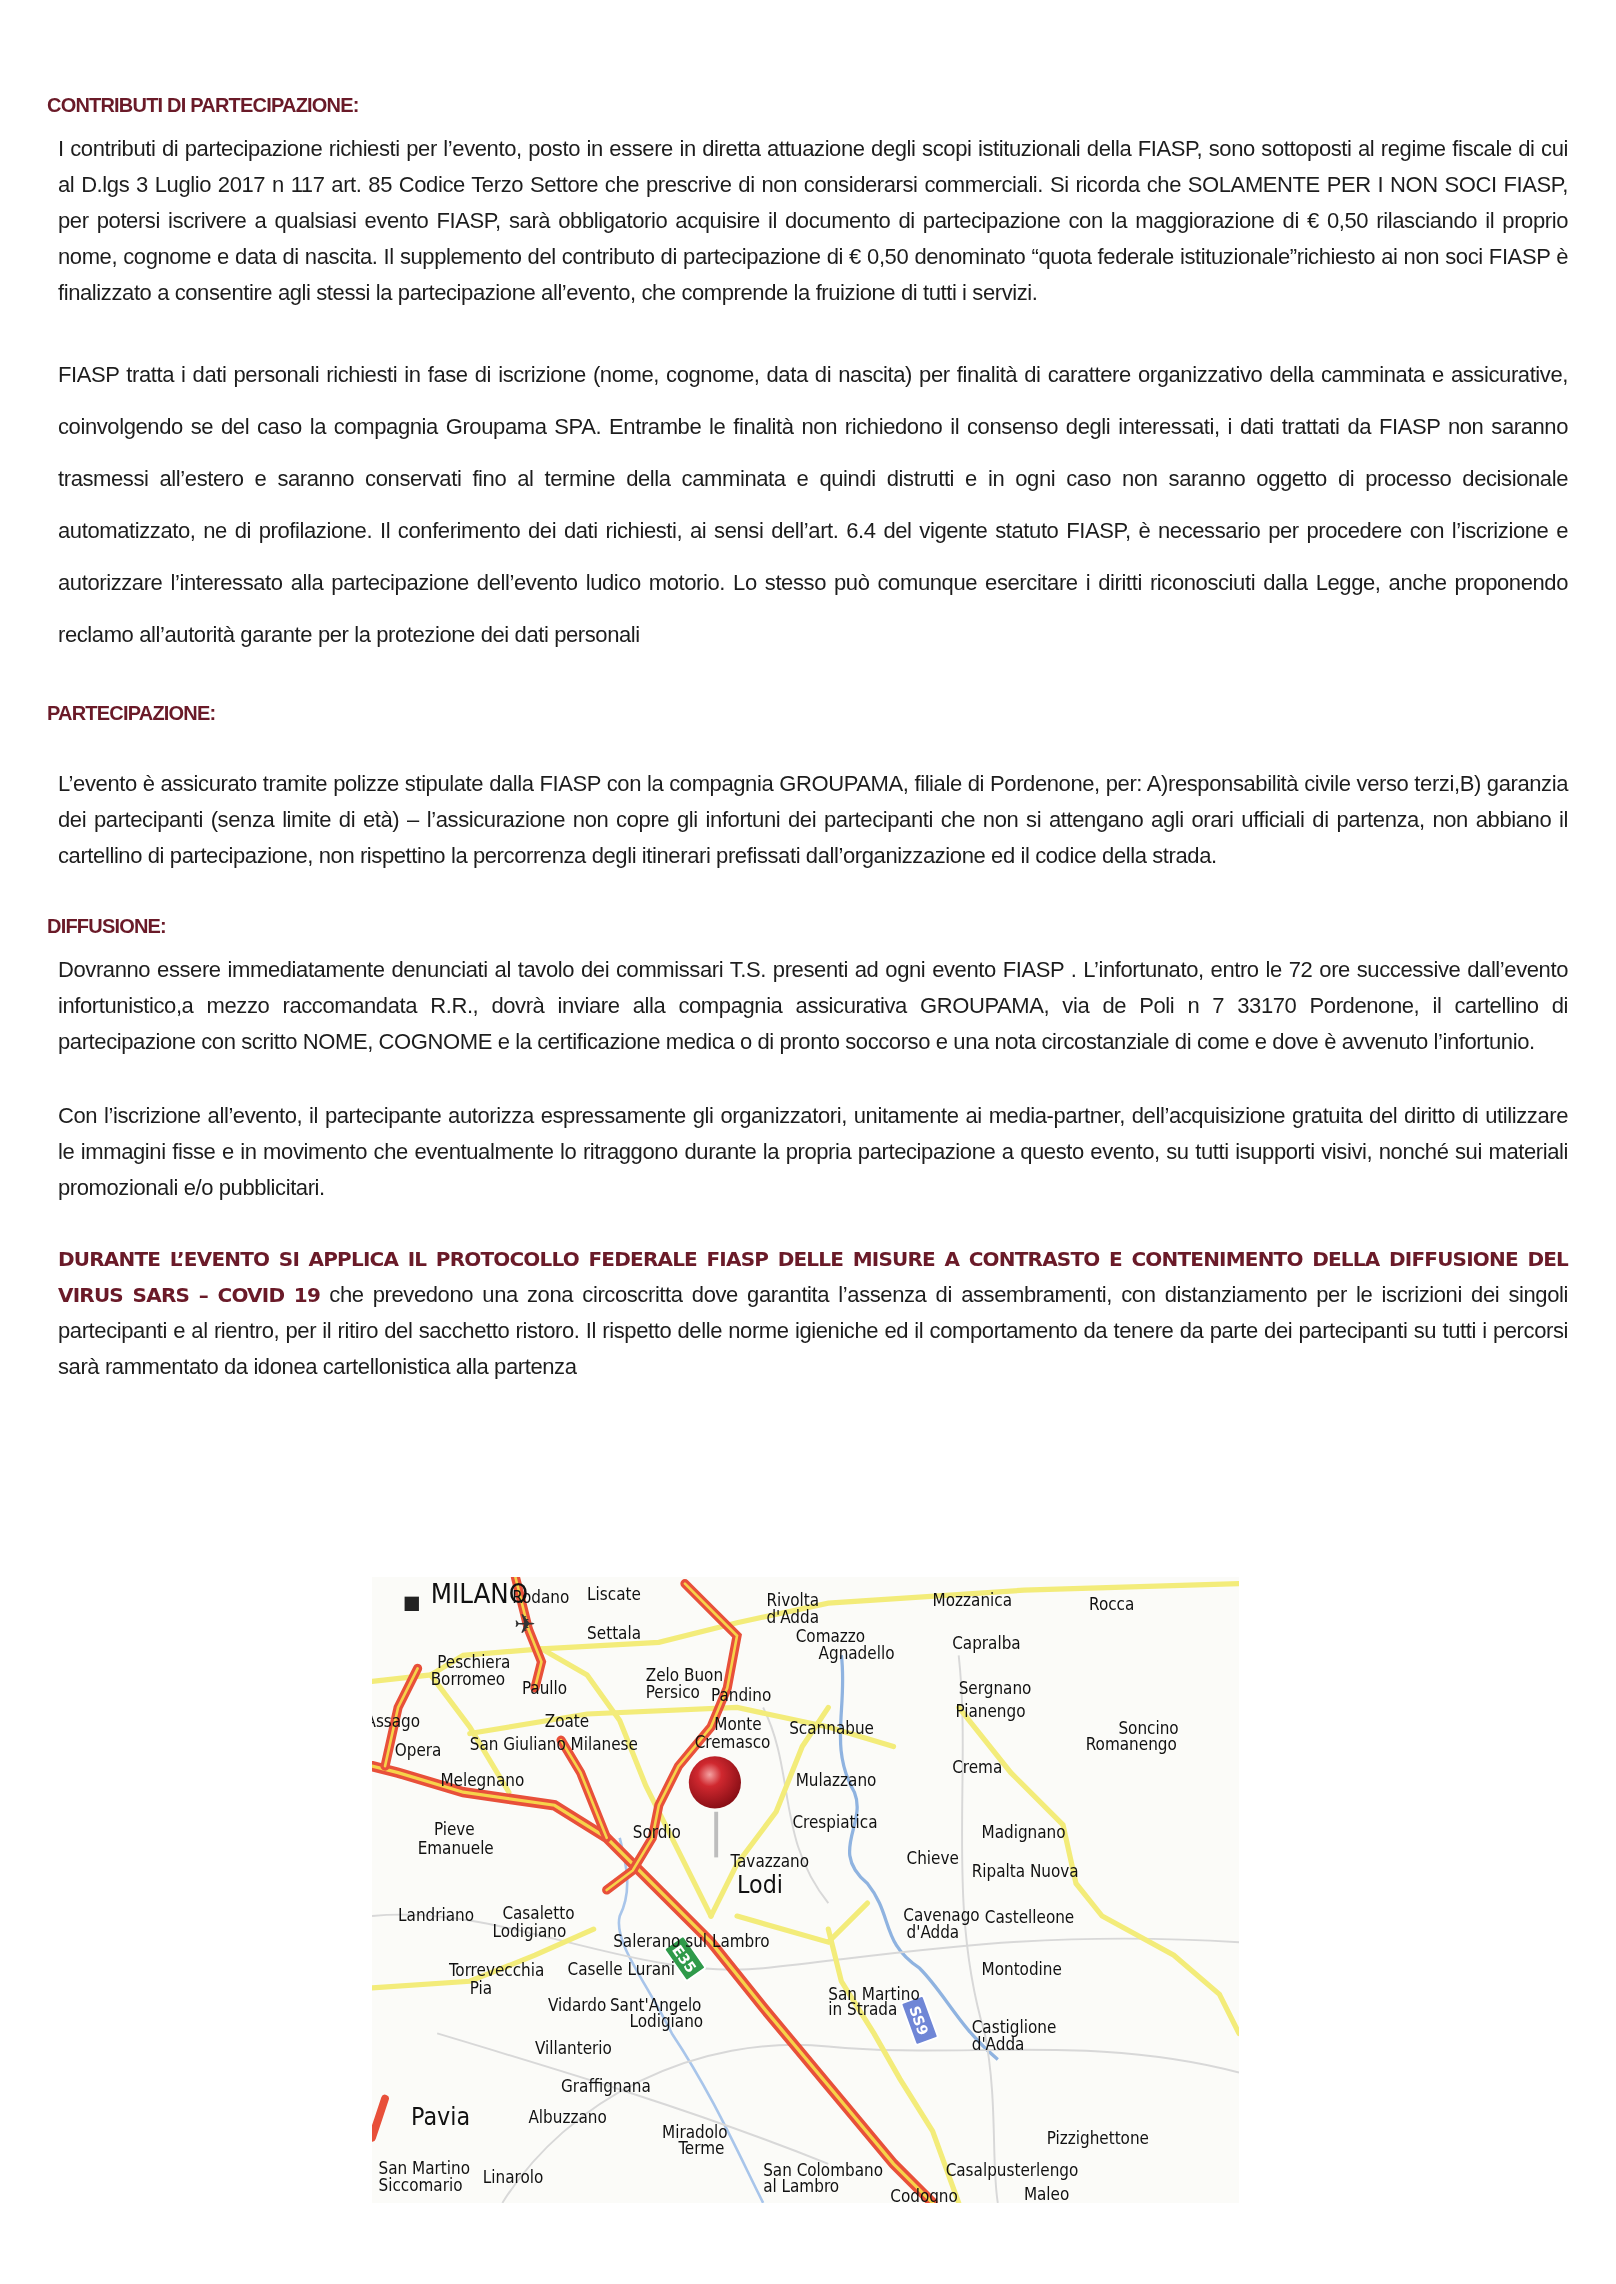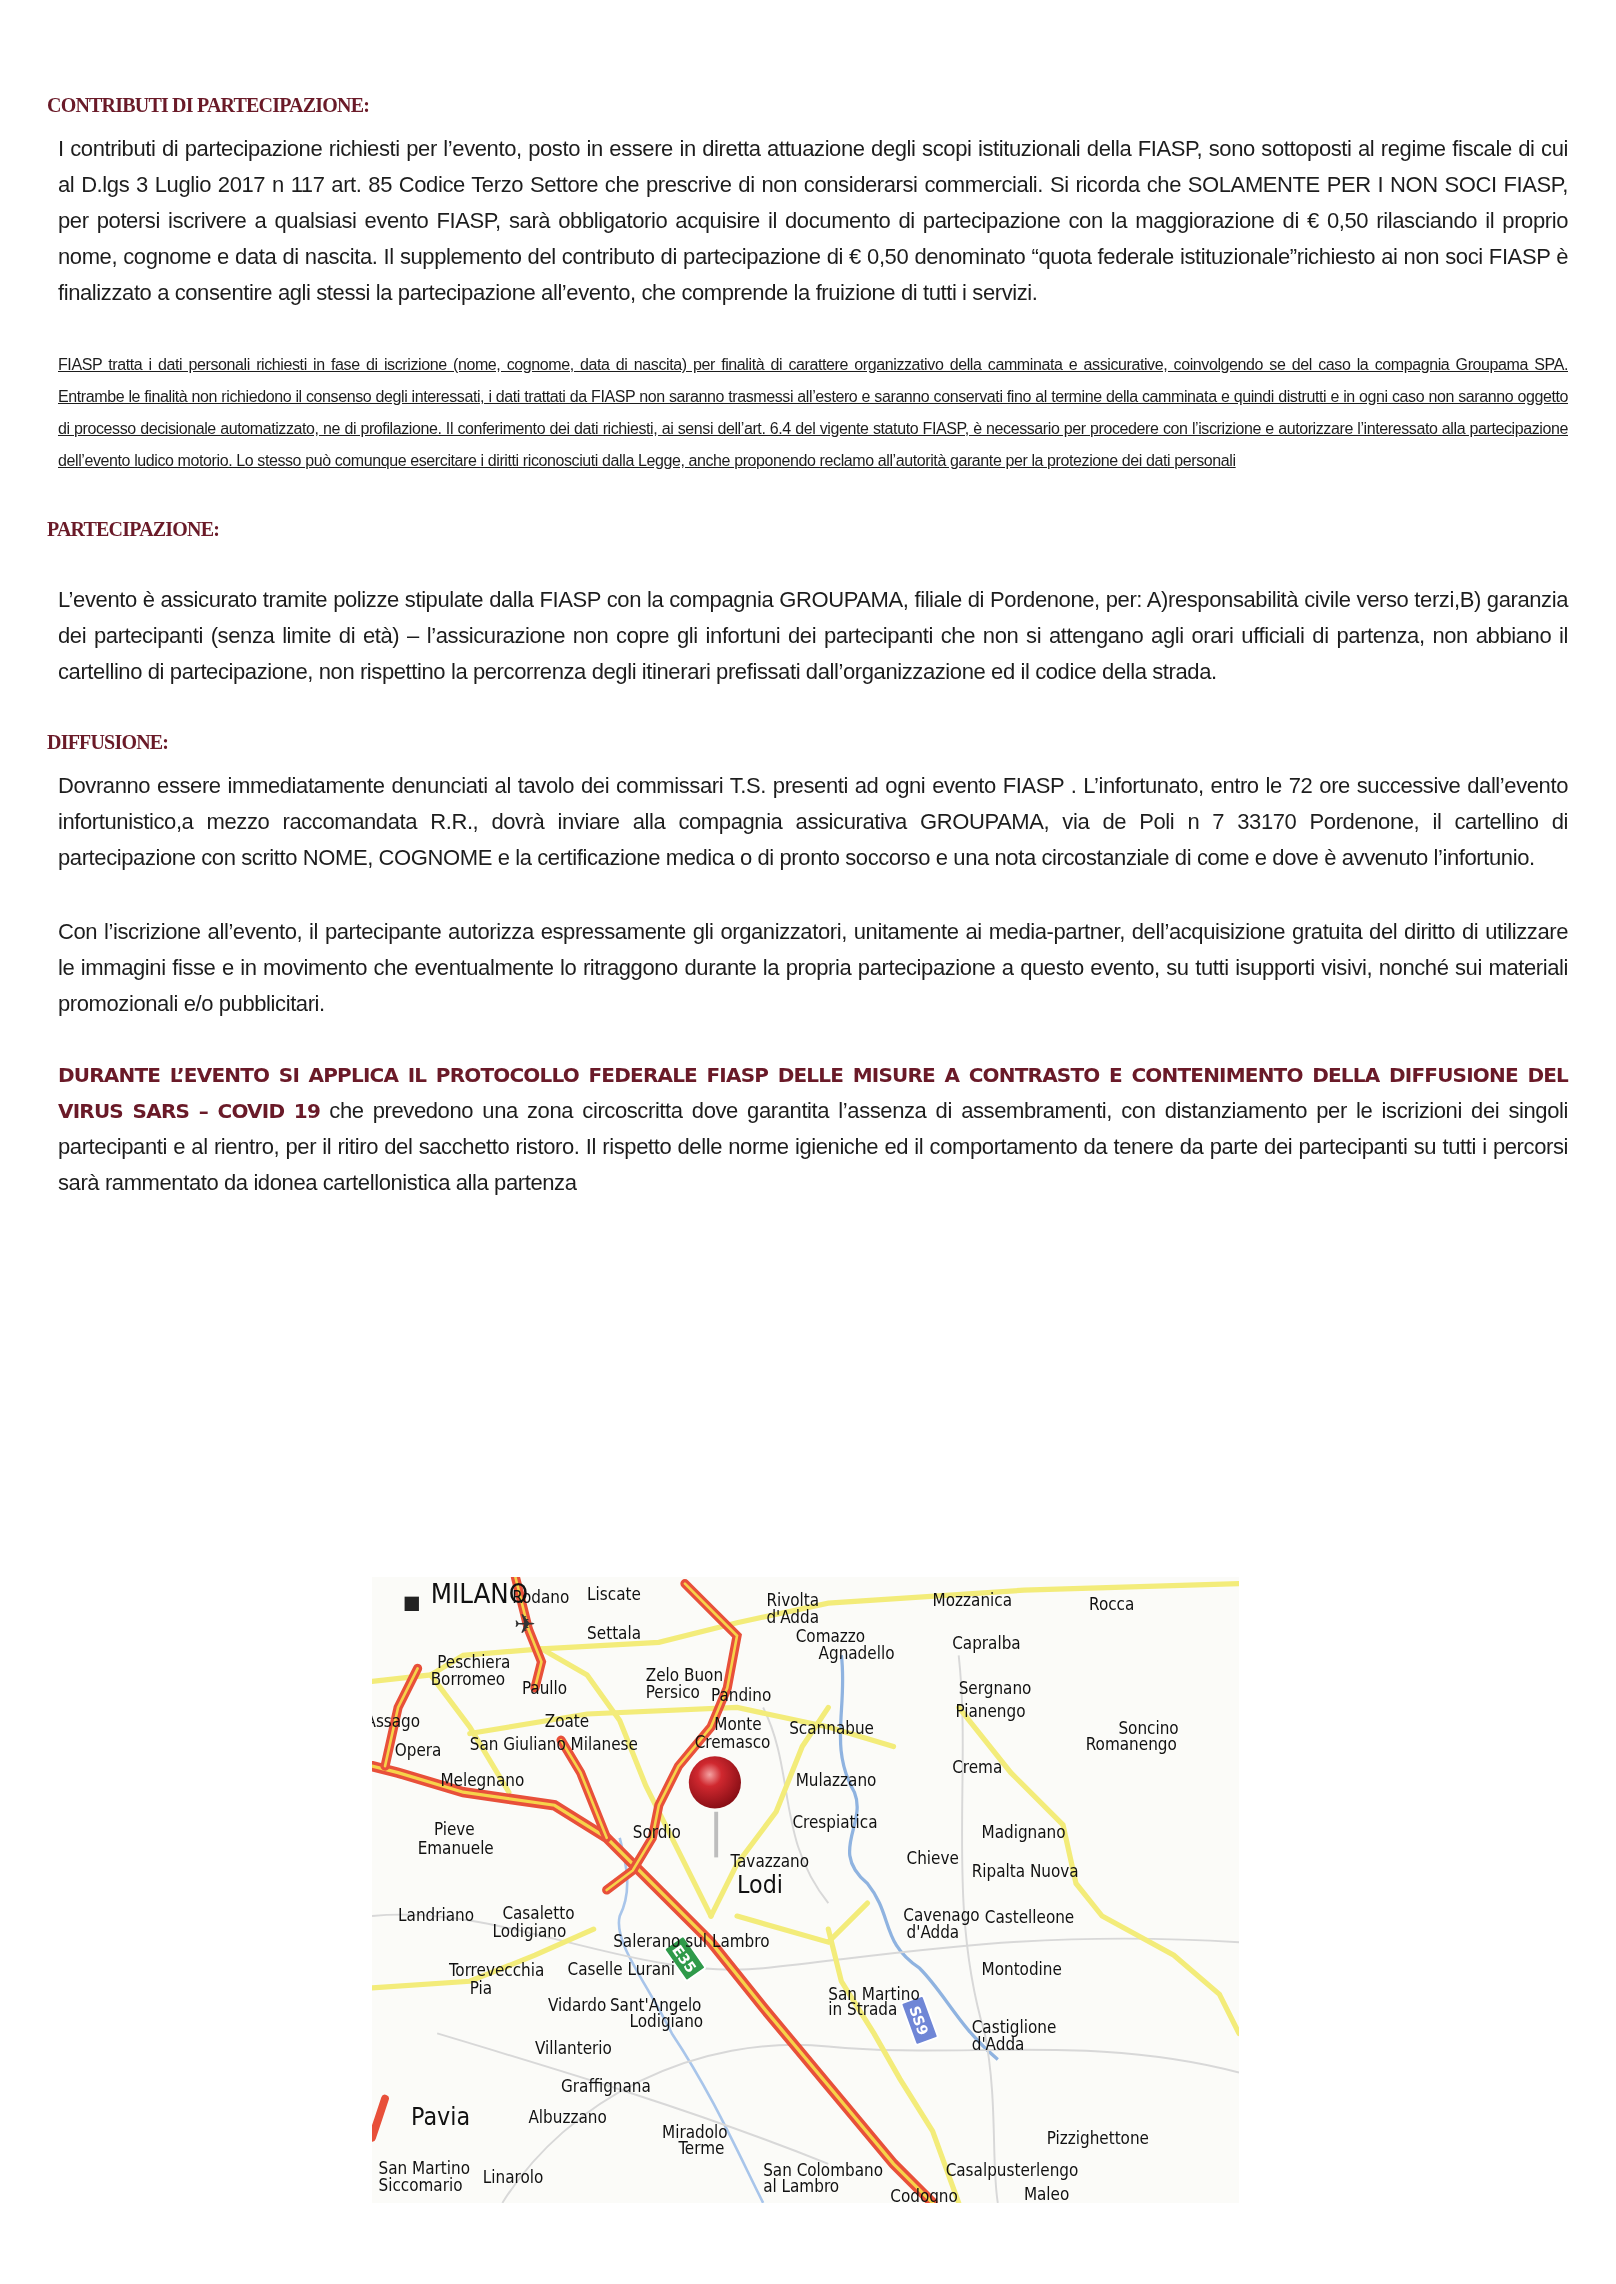--- a/index.html
+++ b/index.html
@@ -1,24 +1,24 @@
 <!DOCTYPE html>
 <html style="font-size:10.4px"><head>
 <meta charset="utf-8">
 <style>
   html, body { margin: 0; padding: 0; background: #ffffff; }
   body { width: 1617px; height: 2284px; position: relative; overflow: hidden;
          font-family: "Liberation Sans Narrow", "Liberation Sans", sans-serif; color: #1d1d1d; }
   .page { position: absolute; left: 47px; top: 91px; width: 1532px; }
   .section { margin-bottom: 38px; }
-  .heading { font-family: Liberation Serif, serif; font-weight: bold; font-size: 20px;
+  .heading { font-family: Liberation Sans, sans-serif; font-weight: bold; font-size: 20px;
              color: #6a1a28; letter-spacing: -0.8px; margin: 0 0 6.5px 0; line-height: 29px; }
   .para { font-size: 22px; line-height: 36px; margin: 11px; text-align: justify;
           letter-spacing: -0.4px; color: #1d1d1d; }
-  .para.small { font-size: 16px; line-height: 32px; text-decoration: underline; }
+  .para.small { font-size: 22px; line-height: 52px; }
   .covid-head { font-family: "DejaVu Sans", sans-serif; font-weight: bold; font-size: 20px;
                 color: #6a1a28; letter-spacing: -0.8px; line-height: 34px; }
   .map-wrap { position: absolute; left: 372px; top: 1577px; width: 867px; height: 626px;
               background: #fbfbf8; overflow: hidden; }
   .map-wrap svg { width: 100%; height: 100%; display: block; }
   .lbl { font-family: "DejaVu Sans Condensed", "DejaVu Sans", sans-serif; font-size: 26px; fill: #111; }
   .lbl.big { font-size: 42px; }
   .lbl.city { font-size: 38px; }
 </style>
 </head>

